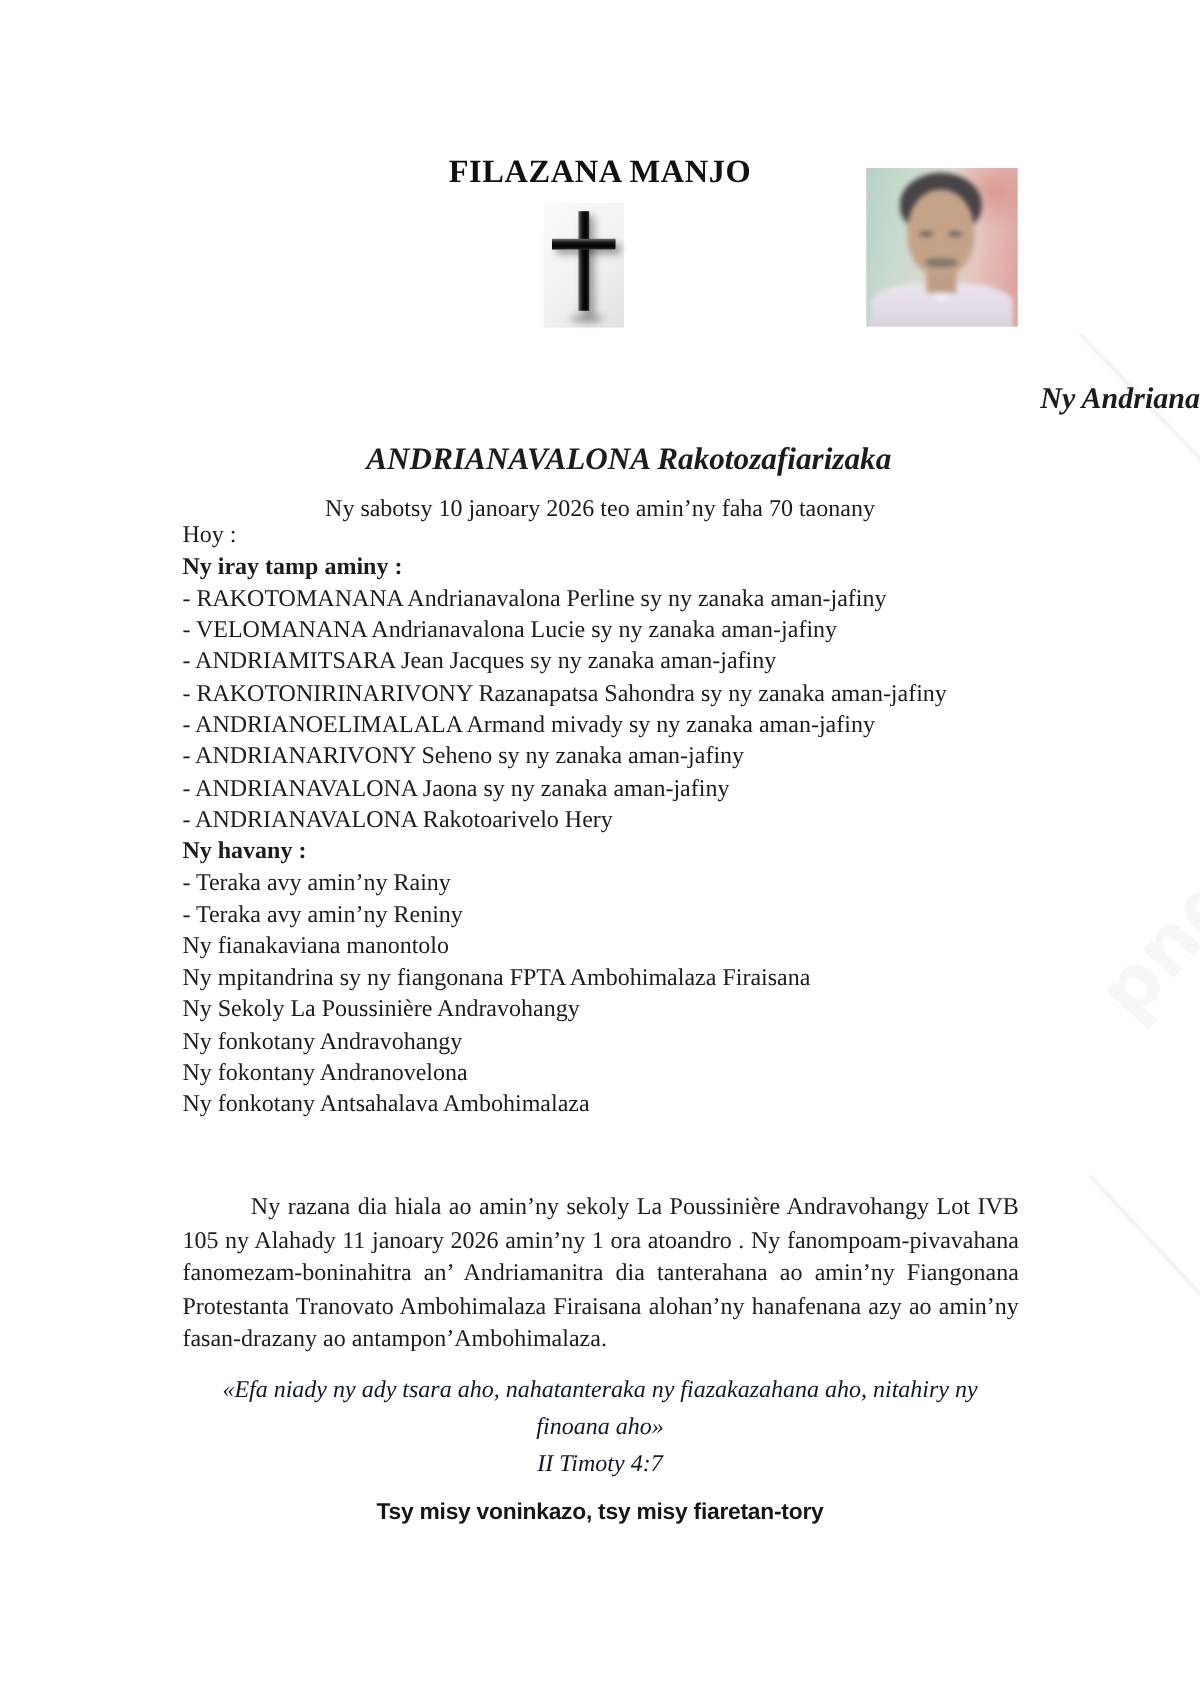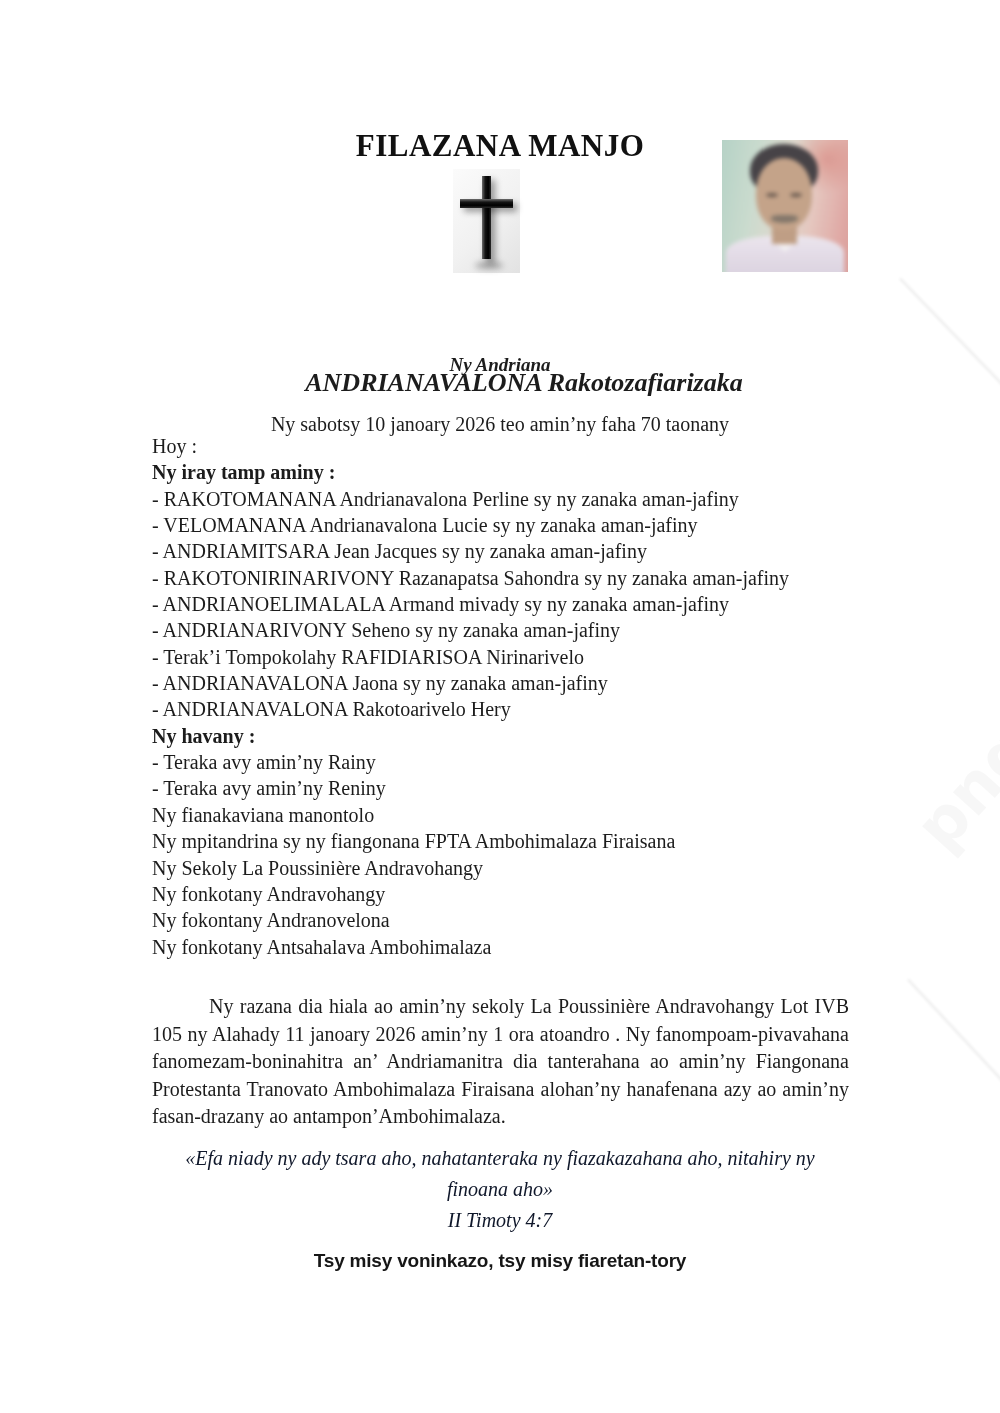--- a/index.html
+++ b/index.html
@@ -17,21 +17,21 @@
     overflow: hidden;
   }
 
   
   .title {
     position: absolute;
     top: 128px;
     left: 0;
     width: 100%;
     text-align: center;
-    font-size: 31px;
+    font-size: 27px;
     font-weight: bold;
     letter-spacing: 0.5px;
     color: #111111;
   }
 
   
   .cross-img {
     position: absolute;
     top: 169px;
     left: 453px;
@@ -170,25 +170,24 @@
     width: 100%;
     text-align: center;
     font-size: 20px;
     white-space: pre;
   }
   .honorific {
     position: absolute;
     top: 319px;
     left: 0;
     width: 100%;
-    text-align: center;
-    font-size: 19px;
+    text-align: right;
+    font-size: 25px;
     font-weight: bold;
     font-style: italic;
-    margin-top: 35px;
   }
   .deceased-name {
     position: absolute;
     top: 368px;
     left: 0;
     width: 100%;
     text-align: center;
     font-size: 26px;
     font-weight: bold;
     font-style: italic;
@@ -321,21 +320,20 @@
   <div class="body-block">
     <div>Hoy :</div>
 
     <div class="bold">Ny iray tamp aminy :</div>
     <div>- RAKOTOMANANA Andrianavalona Perline sy ny zanaka aman-jafiny</div>
     <div>- VELOMANANA Andrianavalona Lucie sy ny zanaka aman-jafiny</div>
     <div>- ANDRIAMITSARA Jean Jacques sy ny zanaka aman-jafiny</div>
     <div>- RAKOTONIRINARIVONY Razanapatsa Sahondra sy ny zanaka aman-jafiny</div>
     <div>- ANDRIANOELIMALALA Armand mivady sy ny zanaka aman-jafiny</div>
     <div>- ANDRIANARIVONY Seheno sy ny zanaka aman-jafiny</div>
-    <div>- Terak’i Tompokolahy RAFIDIARISOA Nirinarivelo</div>
     <div>- ANDRIANAVALONA Jaona sy ny zanaka aman-jafiny</div>
     <div>- ANDRIANAVALONA Rakotoarivelo Hery</div>
 
     <div class="bold">Ny havany :</div>
     <div>- Teraka avy amin’ny Rainy</div>
     <div>- Teraka avy amin’ny Reniny</div>
     <div>Ny fianakaviana manontolo</div>
     <div>Ny mpitandrina sy ny fiangonana FPTA Ambohimalaza Firaisana</div>
     <div>Ny Sekoly La Poussinière Andravohangy</div>
     <div>Ny fonkotany Andravohangy</div>

